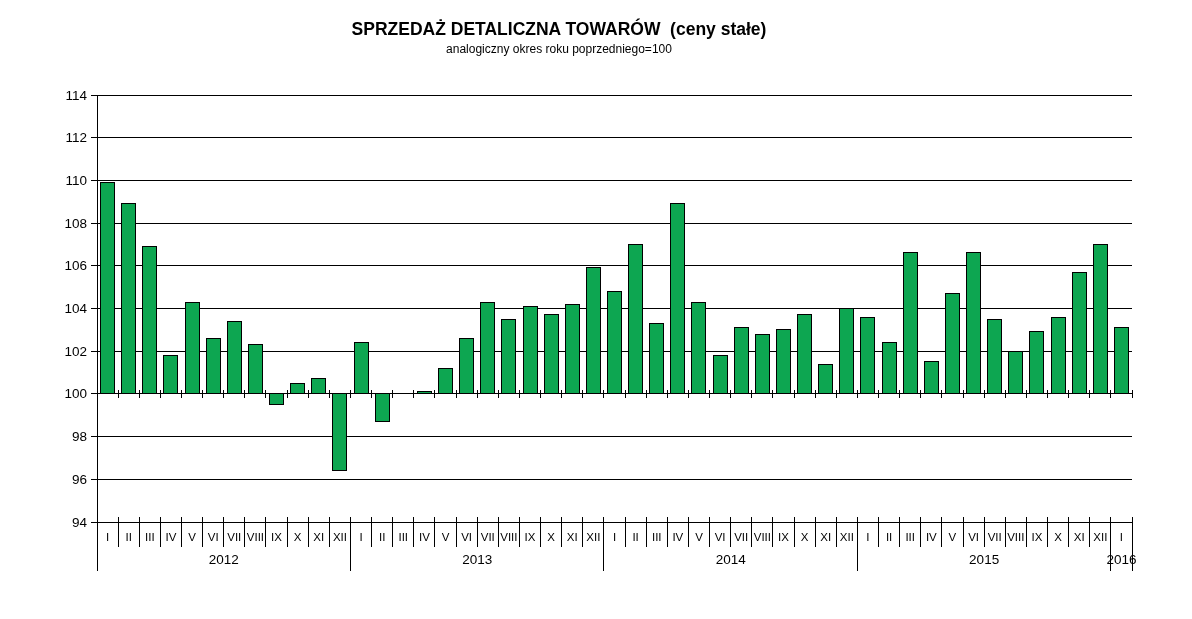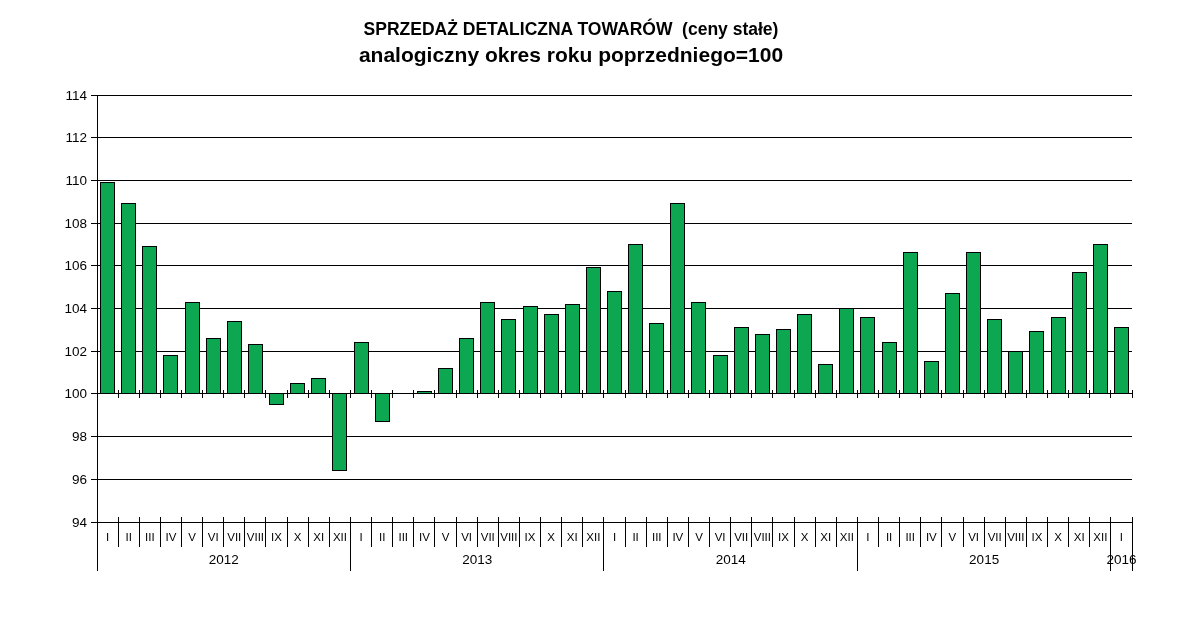--- a/index.html
+++ b/index.html
@@ -11,31 +11,30 @@
     font-family: "Liberation Sans", sans-serif;
     overflow: hidden;
   }
   .title-block {
     position: absolute;
     top: 16px;
     left: 0;
     width: 1118px; 
     text-align: center;
     color: #000000;
-    padding-left: 12px;
   }
   .title-line1 {
     font-size: 17.5px;
     font-weight: bold;
     white-space: pre;
     line-height: 1.5;
   }
   .title-line2 {
-    font-size: 21px;
-    font-weight: bold;
+    font-size: 12px;
+    font-weight: normal;
     white-space: pre;
     line-height: 1.2;
   }
   svg text {
     fill: #000000;
     font-family: "Liberation Sans", sans-serif;
   }
 </style>
 </head>
 <body>

